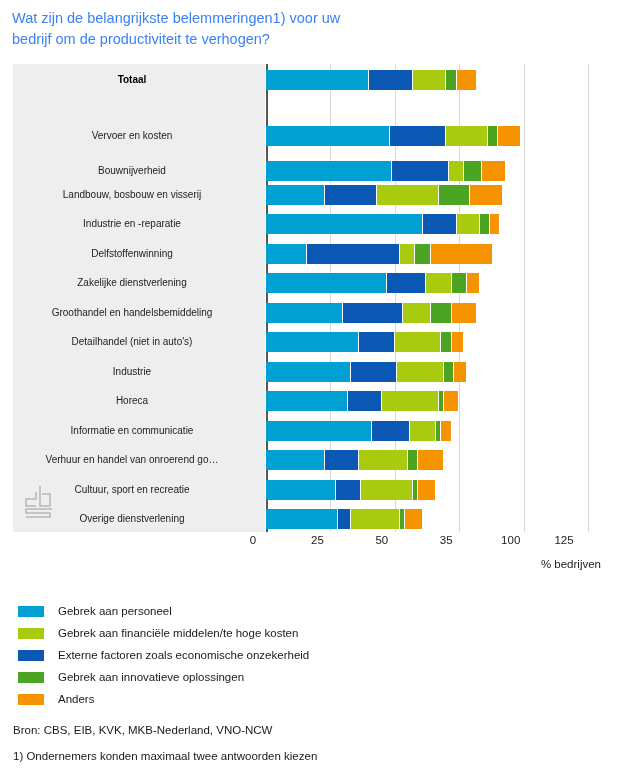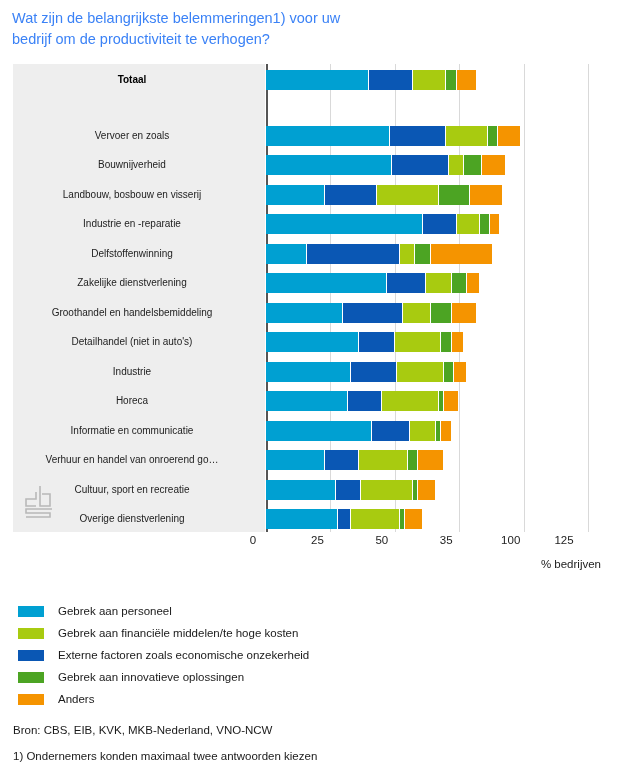--- a/index.html
+++ b/index.html
@@ -205,30 +205,30 @@
         <div class="row-label total">Totaal</div>
         <div class="bar-track">
           <div class="seg" title="Gebrek aan personeel: 40" style="left: 0px; width: 102.077px; background: rgb(0, 160, 210);"></div>
           <div class="seg" title="Externe factoren zoals economische onzekerheid: 17" style="left: 103.077px; width: 42.8077px; background: rgb(10, 87, 180);"></div>
           <div class="seg" title="Gebrek aan financiële middelen/te hoge kosten: 13" style="left: 146.885px; width: 32.5px; background: rgb(168, 203, 16);"></div>
           <div class="seg" title="Gebrek aan innovatieve oplossingen: 4" style="left: 180.385px; width: 9.30769px; background: rgb(76, 164, 35);"></div>
           <div class="seg" title="Anders: 8" style="left: 190.692px; width: 19.6154px; background: rgb(245, 148, 0);"></div>
         </div>
       </div>
       <div class="row" style="top: 62px;">
-        <div class="row-label">Vervoer en zoals</div>
+        <div class="row-label">Vervoer en kosten</div>
         <div class="bar-track">
           <div class="seg" title="Gebrek aan personeel: 48" style="left: 0px; width: 122.692px; background: rgb(0, 160, 210);"></div>
           <div class="seg" title="Externe factoren zoals economische onzekerheid: 22" style="left: 123.692px; width: 55.6923px; background: rgb(10, 87, 180);"></div>
           <div class="seg" title="Gebrek aan financiële middelen/te hoge kosten: 16" style="left: 180.385px; width: 40.2308px; background: rgb(168, 203, 16);"></div>
           <div class="seg" title="Gebrek aan innovatieve oplossingen: 4" style="left: 221.615px; width: 9.30769px; background: rgb(76, 164, 35);"></div>
           <div class="seg" title="Anders: 9" style="left: 231.923px; width: 22.1923px; background: rgb(245, 148, 0);"></div>
         </div>
       </div>
-      <div class="row" style="top: 91px; padding-left: 20px;">
+      <div class="row" style="top: 97px; padding-left: 20px;">
         <div class="row-label">Bouwnijverheid</div>
         <div class="bar-track">
           <div class="seg" title="Gebrek aan personeel: 49" style="left: 0px; width: 125.269px; background: rgb(0, 160, 210);"></div>
           <div class="seg" title="Externe factoren zoals economische onzekerheid: 22" style="left: 126.269px; width: 55.6923px; background: rgb(10, 87, 180);"></div>
           <div class="seg" title="Gebrek aan financiële middelen/te hoge kosten: 6" style="left: 182.962px; width: 14.4615px; background: rgb(168, 203, 16);"></div>
           <div class="seg" title="Gebrek aan innovatieve oplossingen: 7" style="left: 198.423px; width: 17.0385px; background: rgb(76, 164, 35);"></div>
           <div class="seg" title="Anders: 9" style="left: 216.462px; width: 22.1923px; background: rgb(245, 148, 0);"></div>
         </div>
       </div>
       <div class="row" style="top: 121px;">

